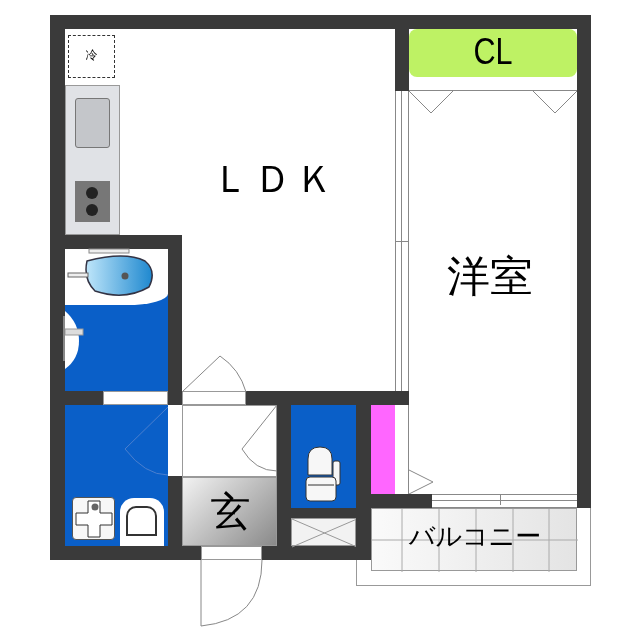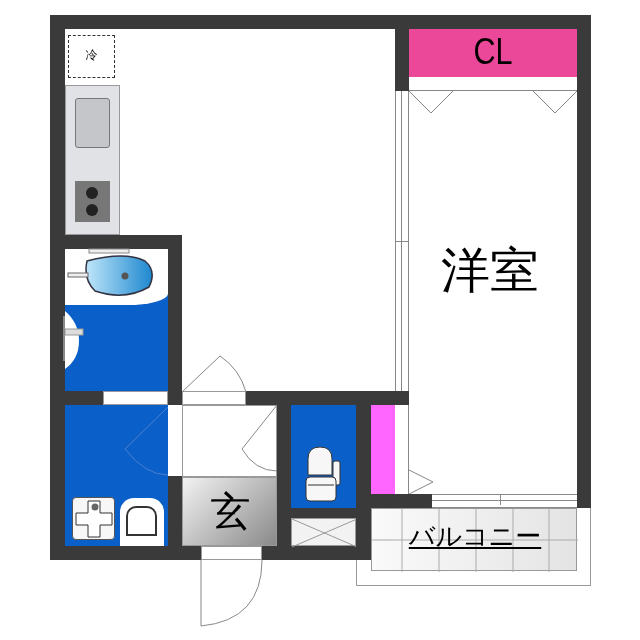--- a/index.html
+++ b/index.html
@@ -21,55 +21,56 @@
     <svg width="206" height="63">
       <g stroke="#aaa" stroke-width="1">
         <line x1="30" y1="0" x2="30" y2="63"></line>
           <line x1="67" y1="0" x2="67" y2="63"></line>
         <line x1="104" y1="0" x2="104" y2="63"></line>
           <line x1="141" y1="0" x2="141" y2="63"></line>
         <line x1="177" y1="0" x2="177" y2="63"></line>
           <line x1="0" y1="31" x2="206" y2="31"></line>
       </g>
     </svg>
-    <div class="label" style="left:0;top:14px;width:206px;font-size:26px;text-decoration:underline;">バルコニー</div>
+    <div class="label" style="left:0;top:14px;width:206px;font-size:26px;">バルコニー</div>
   </div>
 
   <div class="wall" style="left:50px;top:15px;width:541px;height:14px;"></div>
   <div class="wall" style="left:50px;top:15px;width:15px;height:545px;"></div>
   <div class="wall" style="left:577px;top:15px;width:14px;height:493px;"></div>
   <div class="wall" style="left:50px;top:546px;width:151px;height:14px;"></div>
   <div class="wall" style="left:262px;top:546px;width:109px;height:14px;"></div>
 
   <div class="abs" style="left:65px;top:29px;width:330px;height:362px;background:#fff;"></div>
 
   <div class="wall" style="left:395px;top:29px;width:14px;height:62px;"></div>
 
   <div class="abs" style="left:395px;top:91px;width:14px;height:300px;border-left:1px solid #888;border-right:1px solid #888;">
     <div class="abs" style="left:5px;top:0;width:1px;height:300px;background:#888;"></div>
     <div class="abs" style="left:-1px;top:150px;width:14px;height:1px;background:#888;"></div>
   </div>
 
-  <div class="abs" style="left:409px;top:29px;width:168px;height:48px;background:#ec4899;">
+  <div class="abs" style="left:409px;top:29px;width:168px;height:48px;background:#bef264;border-radius:8px;">
     <div class="label" style="left:0;top:4px;width:168px;font-size:36px;font-family:'Liberation Sans',sans-serif;transform:scaleX(0.85);">CL</div>
   </div>
   <div class="abs" style="left:409px;top:77px;width:168px;height:14px;border-bottom:1px solid #888;background:#fff;"></div>
   <svg style="left:409px;top:91px;" width="168" height="30">
     <polyline points="0,0 22,22 44,0" fill="none" stroke="#888"></polyline>
     <polyline points="124,0 146,22 168,0" fill="none" stroke="#888"></polyline>
   </svg>
 
   <div class="abs" style="left:409px;top:91px;width:168px;height:404px;"></div>
-  <div class="label" style="left:420px;top:245px;width:140px;font-size:49px;">洋室</div>
+  <div class="label" style="left:420px;top:254px;width:140px;font-size:43px;">洋室</div>
 
   <div class="abs" style="left:432px;top:494px;width:145px;height:14px;border-top:1px solid #888;border-bottom:1px solid #888;">
     <div class="abs" style="left:0;top:5px;width:145px;height:1px;background:#888;"></div>
     <div class="abs" style="left:68px;top:0;width:1px;height:10px;background:#888;"></div>
   </div>
 
+  <div class="label" style="left:200px;top:160px;width:150px;font-size:38px;letter-spacing:4px;">ＬＤＫ</div>
 
   <div class="abs" style="left:68px;top:35px;width:47px;height:43px;border:1px dashed #333;">
     <div class="label" style="left:0;top:13px;width:45px;font-size:12px;">冷</div>
   </div>
 
   <div class="abs" style="left:65px;top:85px;width:55px;height:150px;background:#e0e2e6;border:1px solid #999;">
     <div class="abs" style="left:9px;top:12px;width:35px;height:50px;background:#c4c6ca;border:1px solid #777;border-radius:3px;"></div>
     <div class="abs" style="left:9px;top:95px;width:35px;height:41px;background:#777;">
       <div class="abs" style="left:11px;top:6px;width:12px;height:12px;border-radius:50%;background:#222;"></div>
       <div class="abs" style="left:11px;top:23px;width:12px;height:12px;border-radius:50%;background:#222;"></div>

